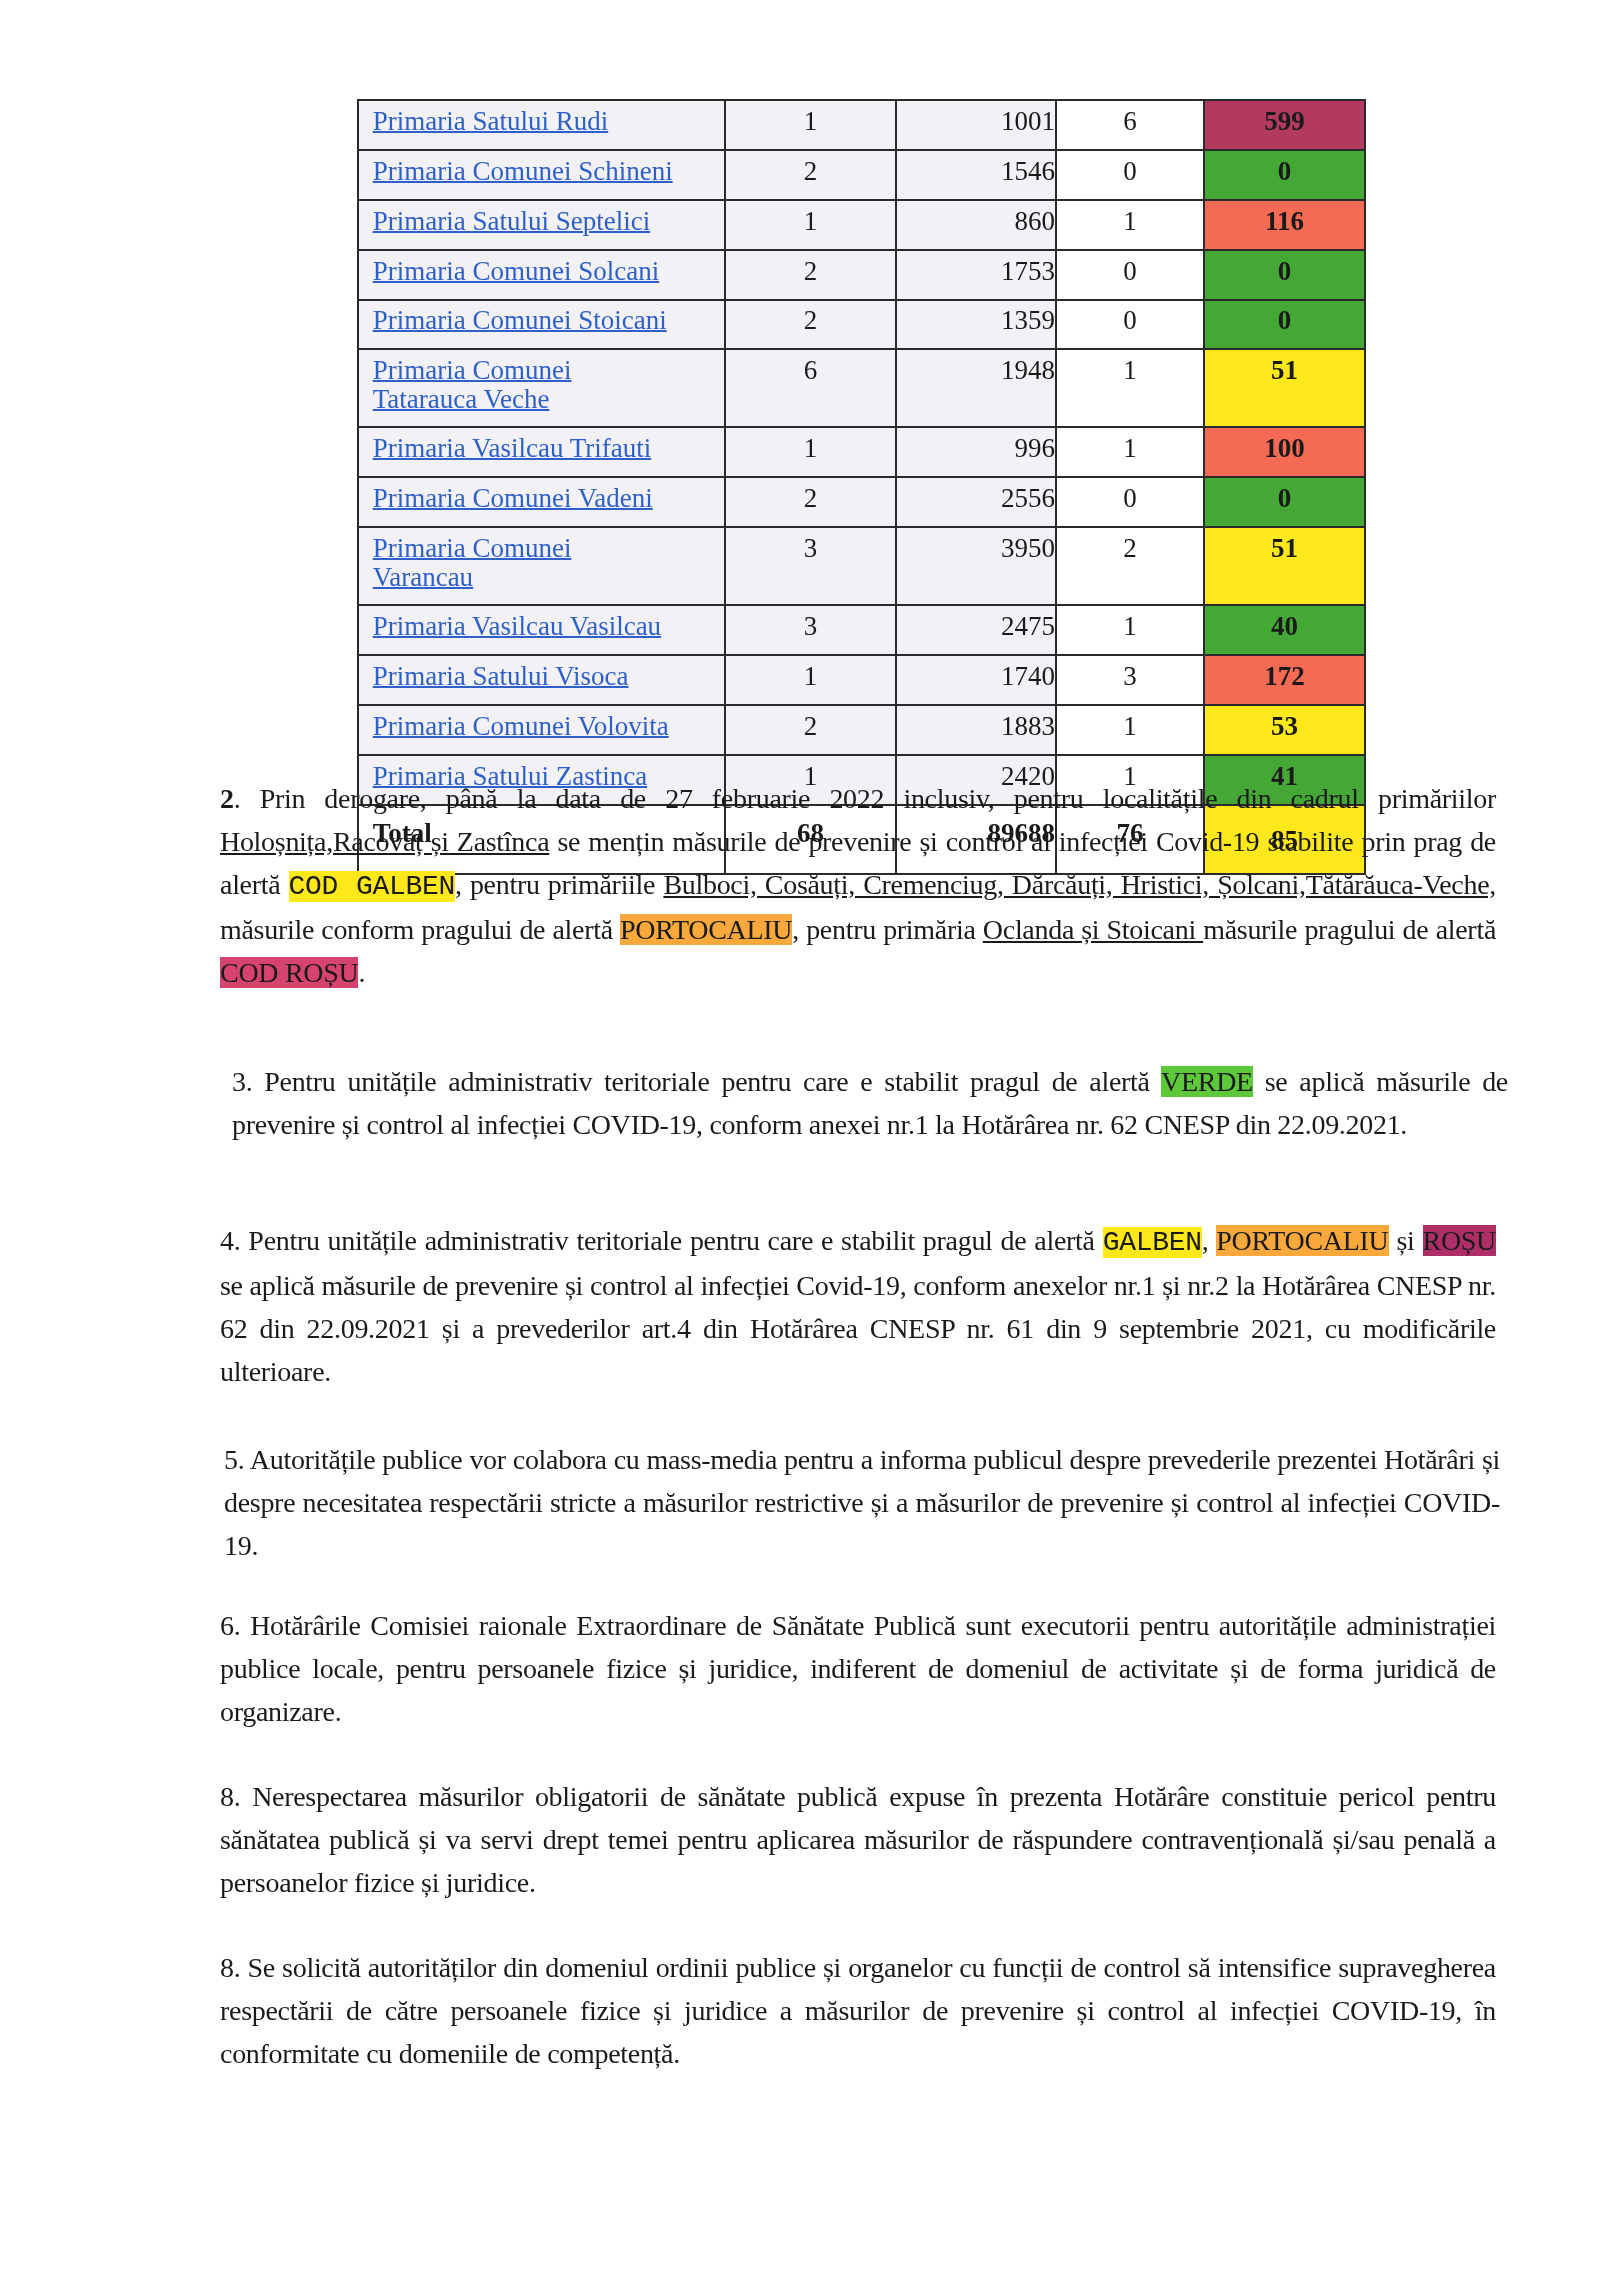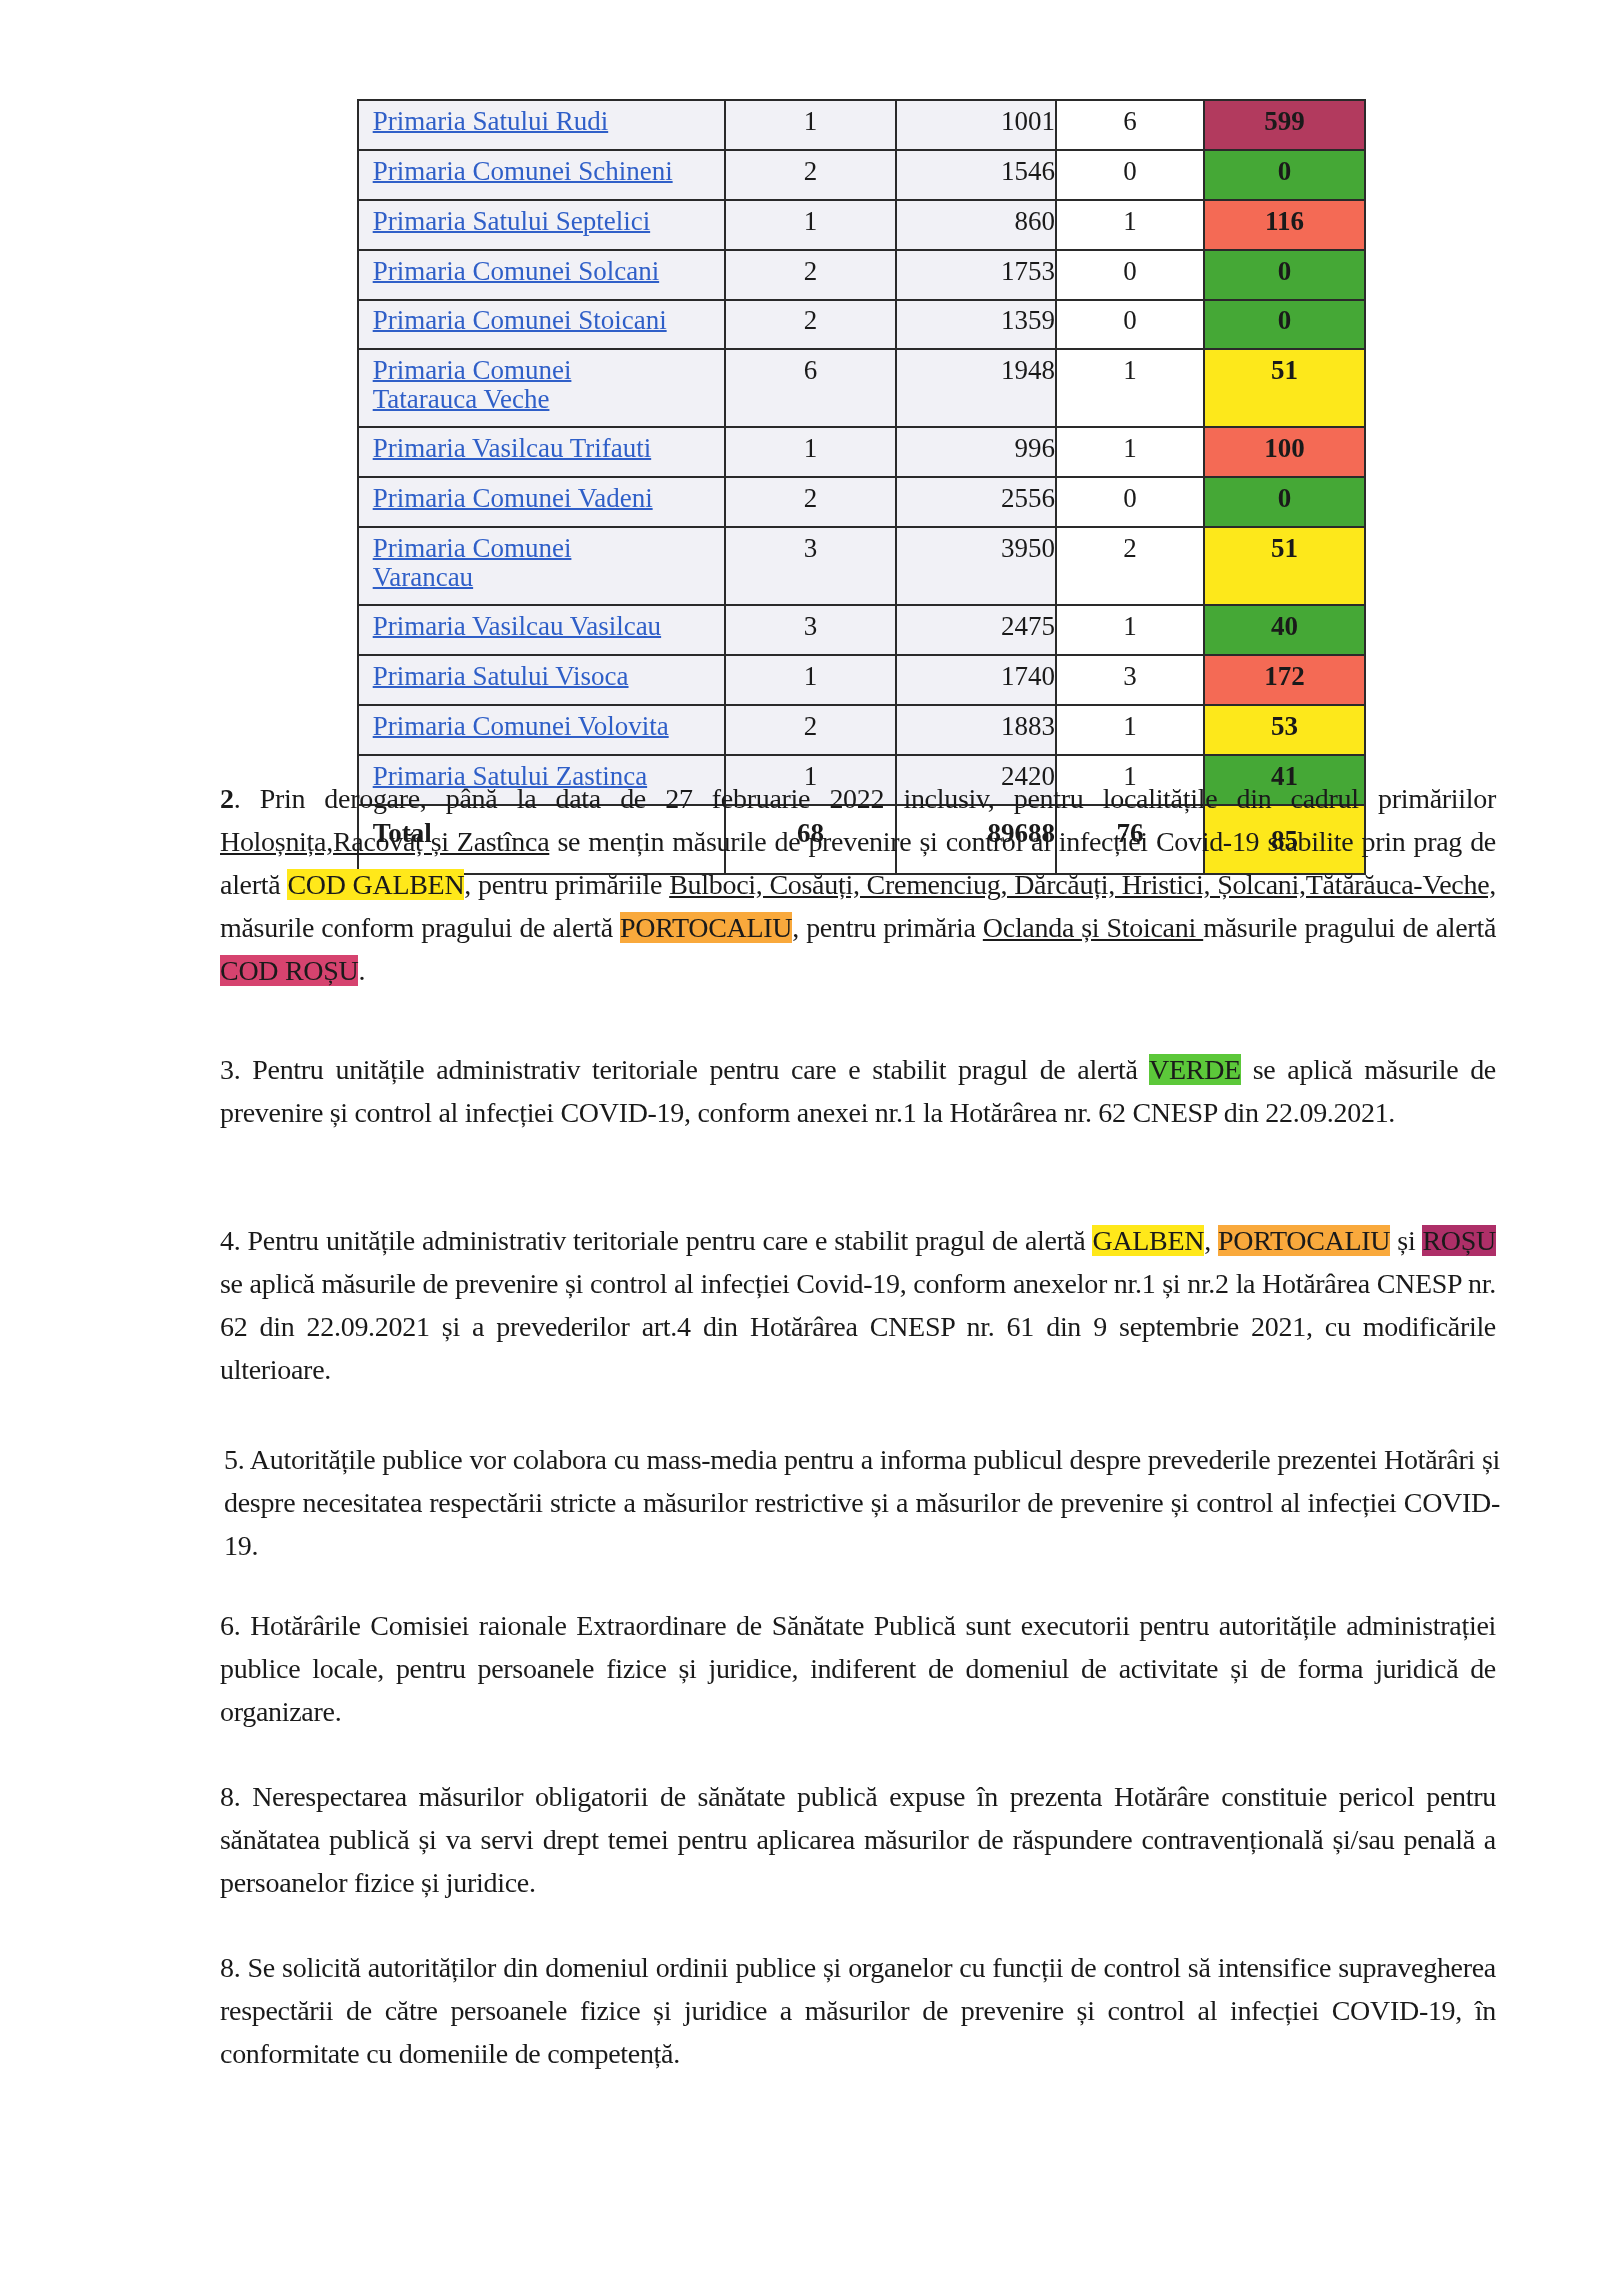--- a/index.html
+++ b/index.html
@@ -35,21 +35,21 @@
   .bg-salmon { background: #f46a55 !important; }
   .bg-yellow { background: #fde81b !important; }
 
   .para {
     position: absolute; left: 220px; width: 1276px;
     font-size: 28px; line-height: 43px;
     text-align: justify;
     letter-spacing: -0.3px;
   }
   .u { text-decoration: underline; }
-  .hl-yellow { background: #ffe81a; }
+  .hl-yellow { background: #ffe81a; font-family: Liberation Mono, monospace; }
   .hl-orange { background: #f9a93c; }
   .hl-rose { background: #d6436f; }
   .hl-magenta { background: #ae2f68; }
   .hl-green { background: #5cc83a; }
   .b { font-weight: bold; }
 </style>
 </head>
 <body>
 
 <table class="tbl">
@@ -150,21 +150,21 @@
       <td class="c1">68</td>
       <td class="c2">89688</td>
       <td class="c3">76</td>
       <td class="c4 bg-yellow">85</td>
     </tr>
   </tbody>
 </table>
 
 <p class="para" style="top:777px;margin:0;"><span class="b">2</span><span>. Prin derogare, până la data de 27 februarie 2022 inclusiv, pentru localitățile din cadrul primăriilor </span><span class="u">Holoșnița,Racovăț și Zastînca</span><span> se mențin măsurile de prevenire și control al infecției Covid-19 stabilite prin prag de alertă </span><span class="hl-yellow">COD GALBEN</span><span>, pentru primăriile </span><span class="u">Bulboci, Cosăuți, Cremenciug, Dărcăuți, Hristici, Șolcani,Tătărăuca-Veche, </span><span>măsurile conform pragului de alertă </span><span class="hl-orange">PORTOCALIU</span><span>, pentru primăria </span><span class="u">Oclanda  și Stoicani </span><span> măsurile pragului de alertă </span><span class="hl-rose">COD ROȘU</span><span>.</span></p>
 
-<p class="para" style="top:1048px;margin:0;"><span> 3. Pentru unitățile administrativ teritoriale pentru care e stabilit pragul de alertă </span><span class="hl-green">VERDE</span><span> se aplică măsurile de prevenire și control al infecției COVID-19, conform anexei nr.1 la Hotărârea nr. 62 CNESP din 22.09.2021.</span></p>
+<p class="para" style="top:1048px;margin:12px;"><span> 3. Pentru unitățile administrativ teritoriale pentru care e stabilit pragul de alertă </span><span class="hl-green">VERDE</span><span> se aplică măsurile de prevenire și control al infecției COVID-19, conform anexei nr.1 la Hotărârea nr. 62 CNESP din 22.09.2021.</span></p>
 
 <p class="para" style="top:1219px;margin:0;"><span>4. Pentru unitățile administrativ teritoriale pentru care e stabilit pragul de alertă </span><span class="hl-yellow">GALBEN</span><span>, </span><span class="hl-orange">PORTOCALIU</span><span> și </span><span class="hl-magenta">ROȘU</span><span> se aplică măsurile de prevenire și control al infecției Covid-19, conform anexelor nr.1 și nr.2 la Hotărârea CNESP nr. 62 din 22.09.2021 și a prevederilor art.4 din Hotărârea CNESP nr. 61 din 9 septembrie 2021, cu modificările ulterioare.</span></p>
 
 <p class="para" style="top:1434px;margin:4px;">5. Autoritățile publice vor colabora cu mass-media pentru a informa publicul despre prevederile prezentei Hotărâri și despre necesitatea respectării stricte a măsurilor restrictive și a măsurilor de prevenire și control al infecției COVID-19.</p>
 
 <p class="para" style="top:1604px;margin:0;">6. Hotărârile Comisiei raionale Extraordinare de Sănătate Publică sunt executorii pentru autoritățile administrației publice locale, pentru persoanele fizice și juridice, indiferent de domeniul de activitate și de forma juridică de organizare.</p>
 
 <p class="para" style="top:1775px;margin:0;">8. Nerespectarea măsurilor obligatorii de sănătate publică expuse în prezenta Hotărâre constituie pericol pentru sănătatea publică și va servi drept temei pentru aplicarea măsurilor de răspundere contravențională și/sau penală a persoanelor fizice și juridice.</p>
 
 <p class="para" style="top:1946px;margin:0;">8. Se solicită autorităților din domeniul ordinii publice și organelor cu funcții de control să intensifice supravegherea respectării de către persoanele fizice și juridice a măsurilor de prevenire și control al infecției COVID-19, în conformitate cu domeniile de competență.</p>

